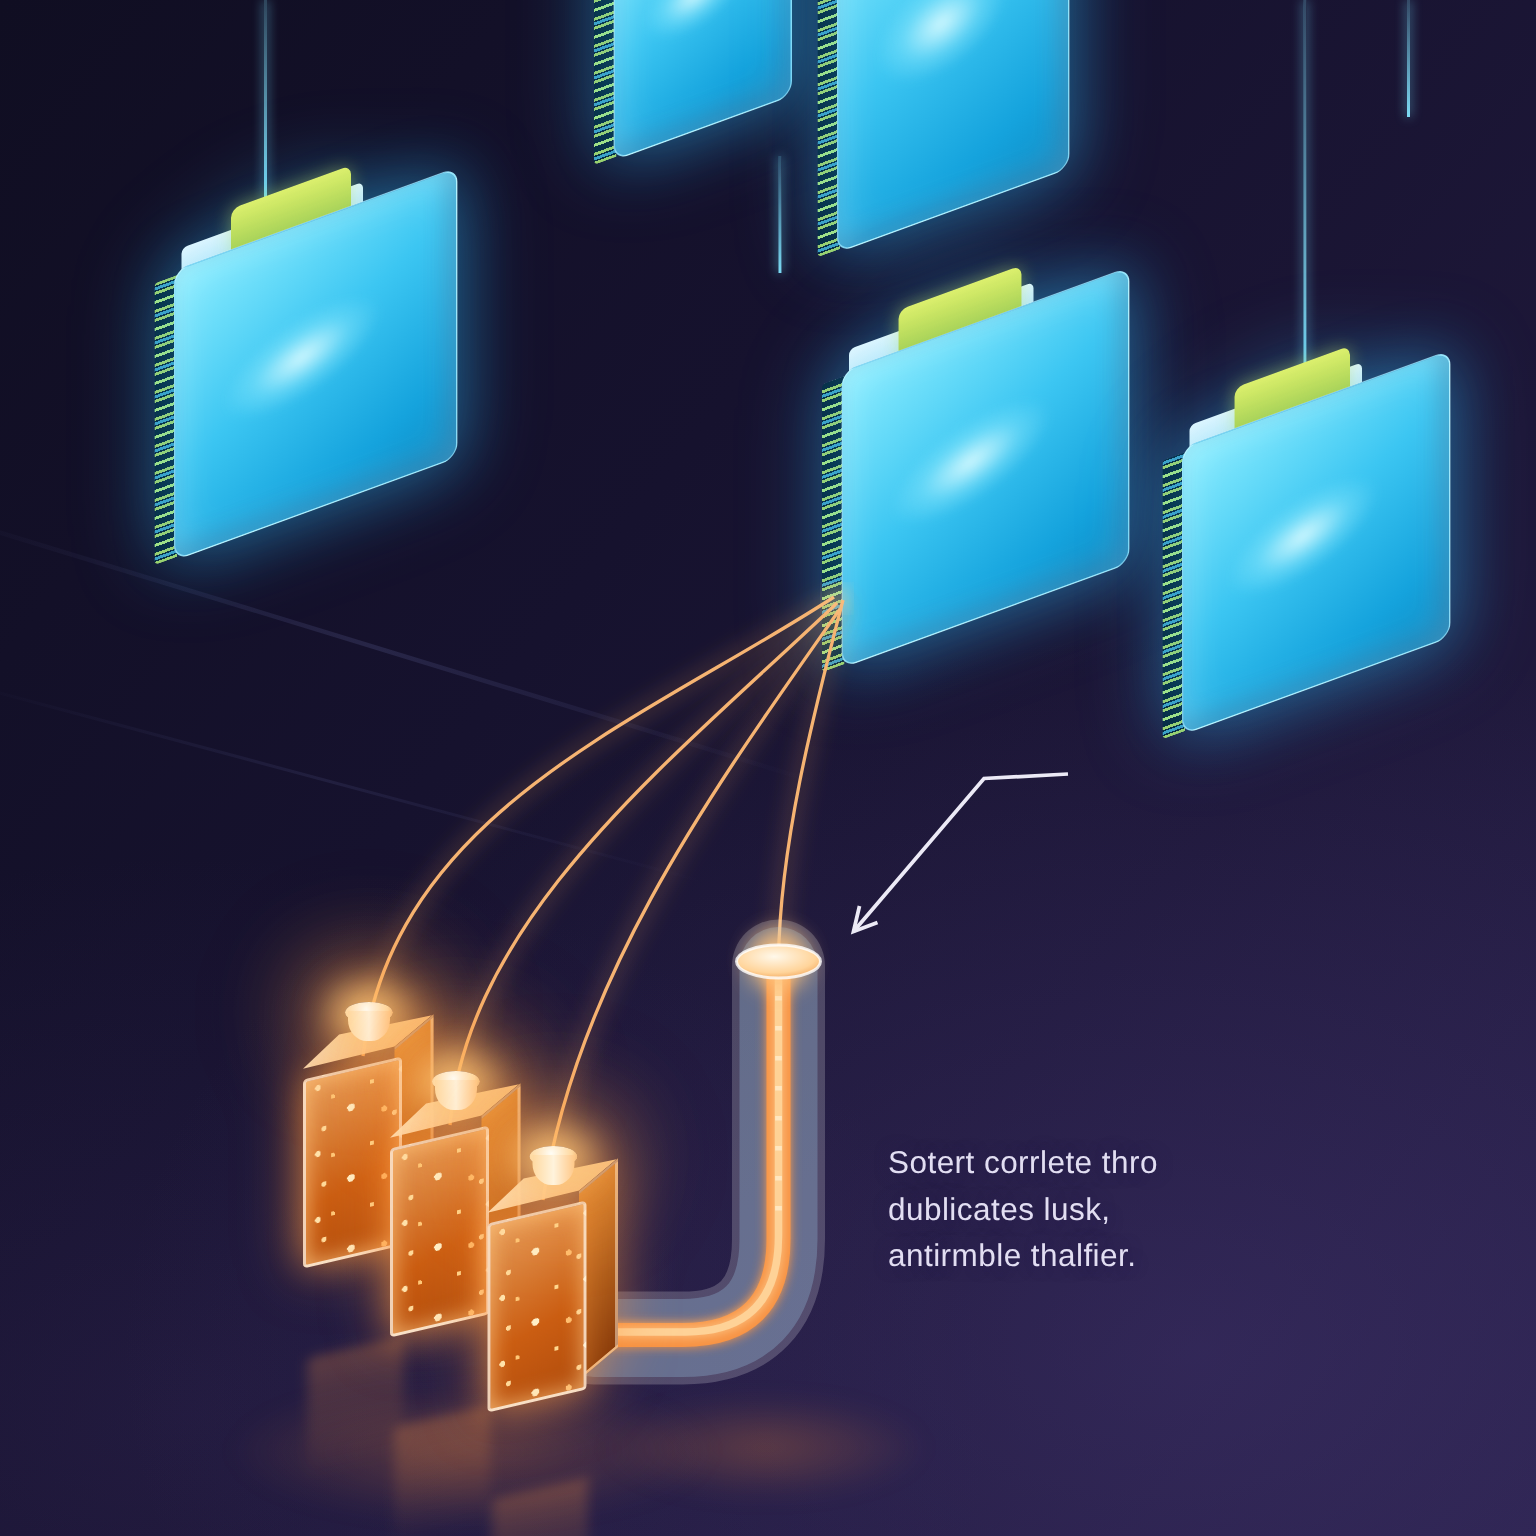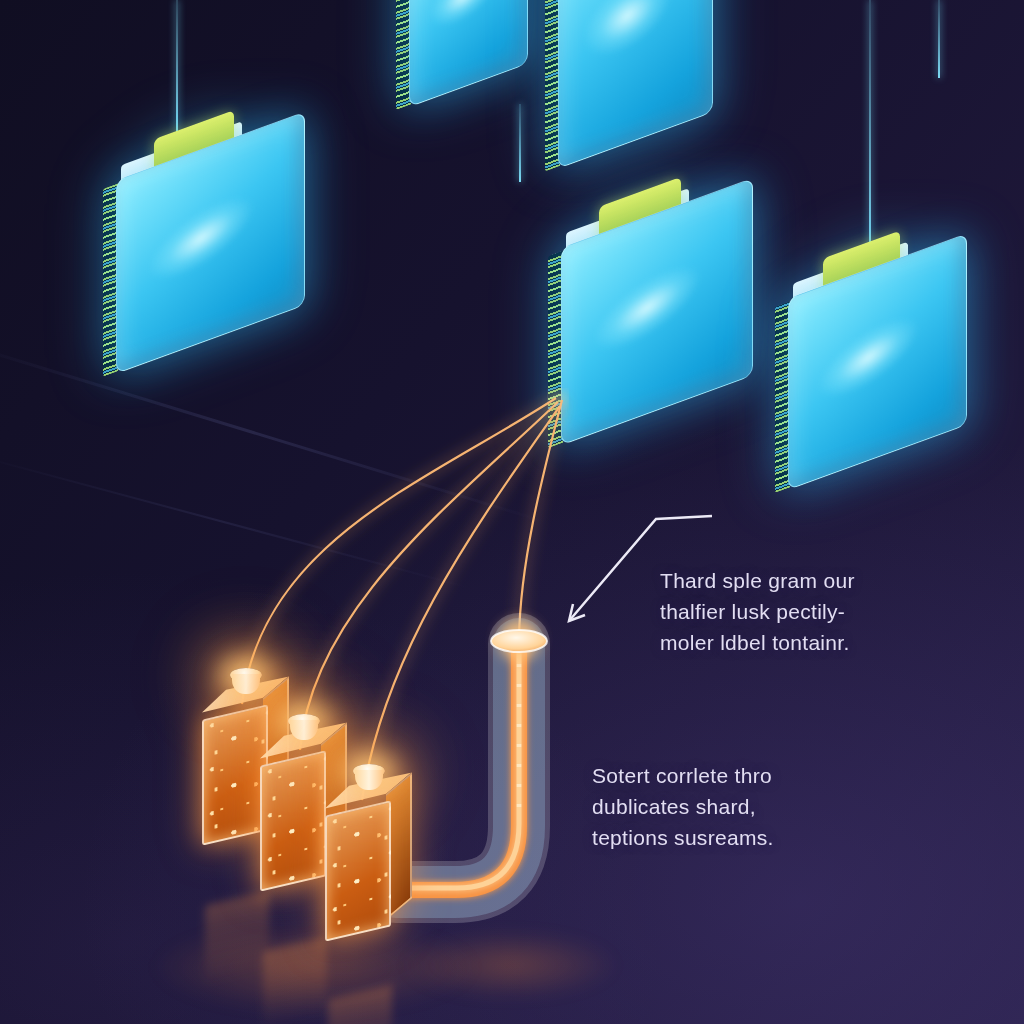--- a/index.html
+++ b/index.html
@@ -215,24 +215,19 @@
     <div class="cube-front"></div>
     <div class="cube-cap"></div>
   </div>
   <div class="cube" style="left:325px;top:772px">
     <div class="cube-topface"></div>
     <div class="cube-side"></div>
     <div class="cube-front"></div>
     <div class="cube-cap"></div>
   </div>
 
-  <div class="note" style="left:660px;top:565px;width:250px">
-    <div>Thard sple gram our</div>
-    <div>thalfier lusk pectily-</div>
-    <div>moler ldbel tontainr.</div>
-  </div>
   <div class="note" style="left:592px;top:760px;width:280px">
     <div>Sotert corrlete thro</div>
-    <div>dublicates shard,</div>
-    <div>teptions susreams.</div>
+    <div>dublicates lusk,</div>
+    <div>antirmble thalfier.</div>
   </div>
 
 </div>
 
 </body></html>

